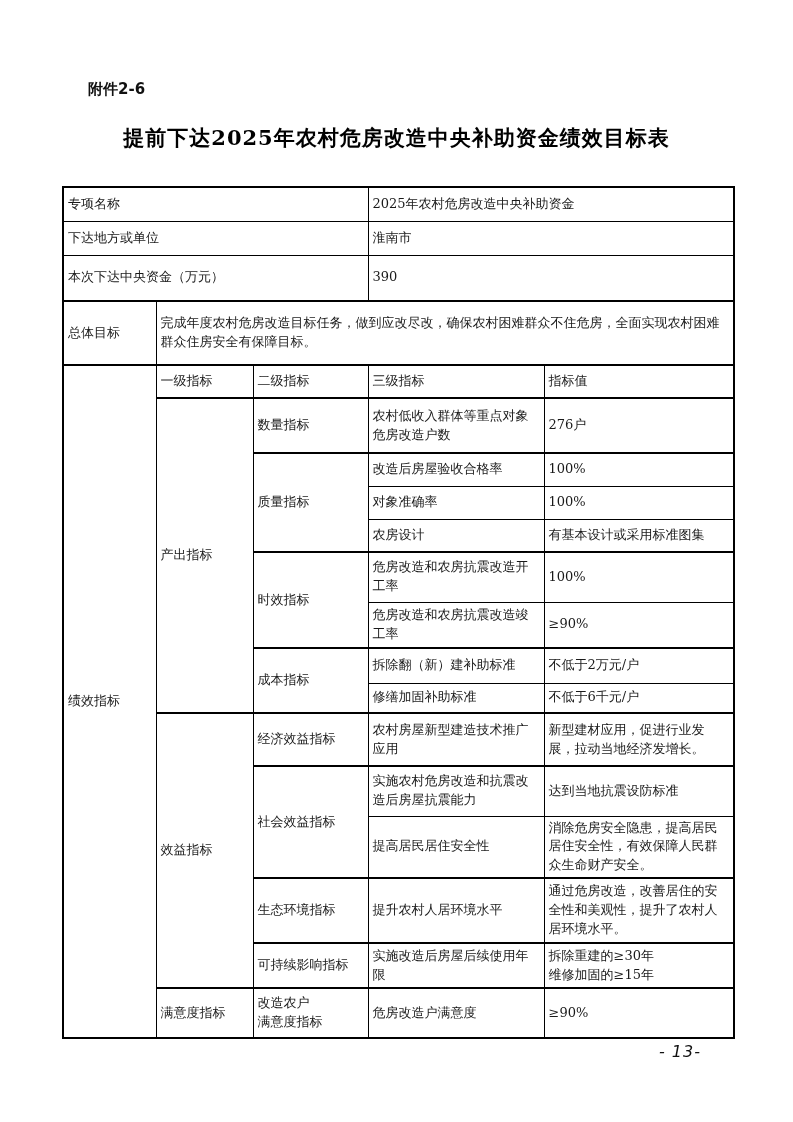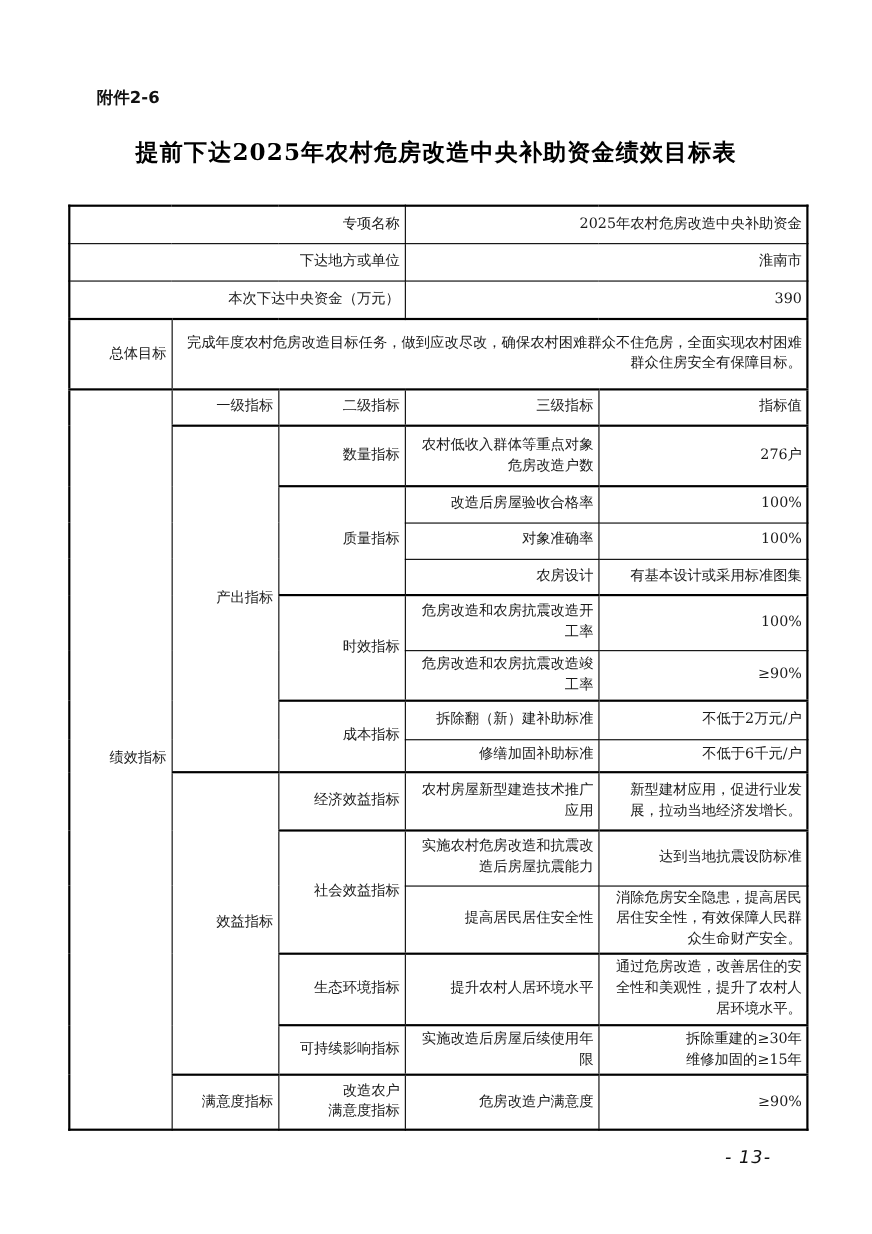--- a/index.html
+++ b/index.html
@@ -22,21 +22,21 @@
   }
   table.main {
     position: absolute; left: 62px; top: 186px;
     width: 671px;
     border-collapse: collapse;
     table-layout: fixed;
   }
   table.main td {
     border: 1px solid #000;
     font-size: 13px;
-    text-align: right;
+    text-align: left;
     vertical-align: middle;
     padding: 2px 4px;
     line-height: 1.45;
     overflow: hidden;
     margin-left: 44px;
   }
   
   table.main { border: 2px solid #000; }
   tr.thick > td { border-top-width: 2px; }
   td.left { text-align: left; }
@@ -65,21 +65,21 @@
   <tbody>
 
     <tr style="height:34px">
       <td colspan="3">专项名称</td>
       <td colspan="2">2025年农村危房改造中央补助资金</td>
     </tr>
     <tr style="height:34px">
       <td colspan="3">下达地方或单位</td>
       <td colspan="2">淮南市</td>
     </tr>
-    <tr style="height:35px">
+    <tr style="height:46px">
       <td colspan="3">本次下达中央资金（万元）</td>
       <td colspan="2">390</td>
     </tr>
 
     <tr class="thick" style="height:64px">
       <td>总体目标</td>
       <td colspan="4" class="goal-text">完成年度农村危房改造目标任务，做到应改尽改，确保农村困难群众不住危房，全面实现农村困难群众住房安全有保障目标。</td>
     </tr>
 
     <tr class="thick" style="height:33px">

